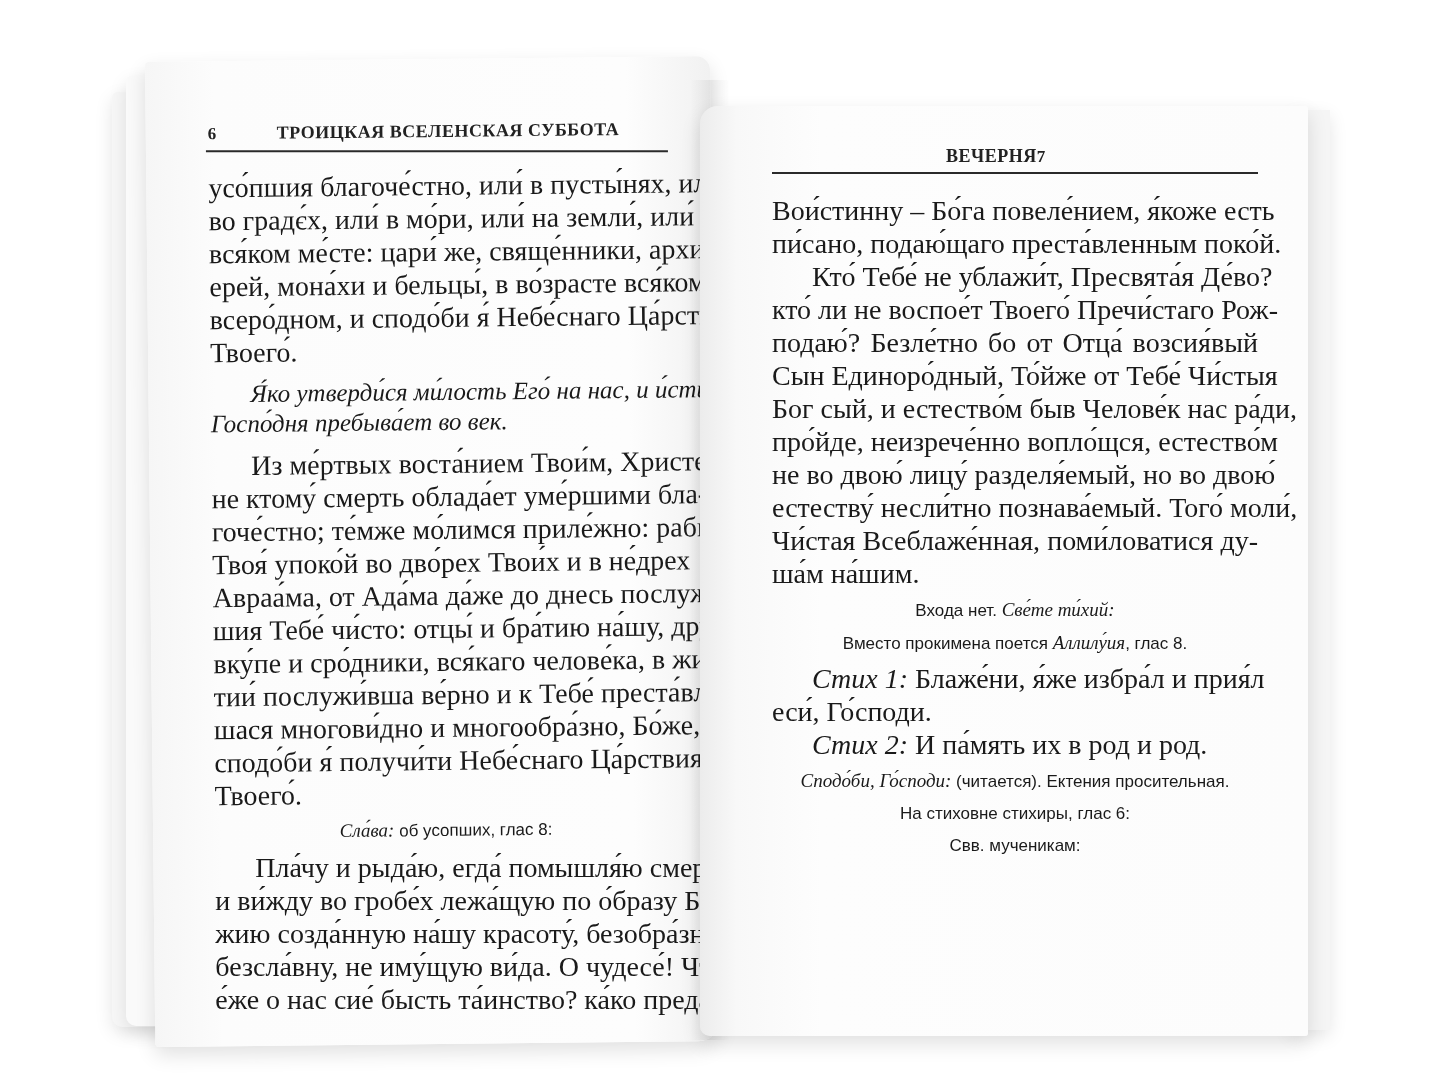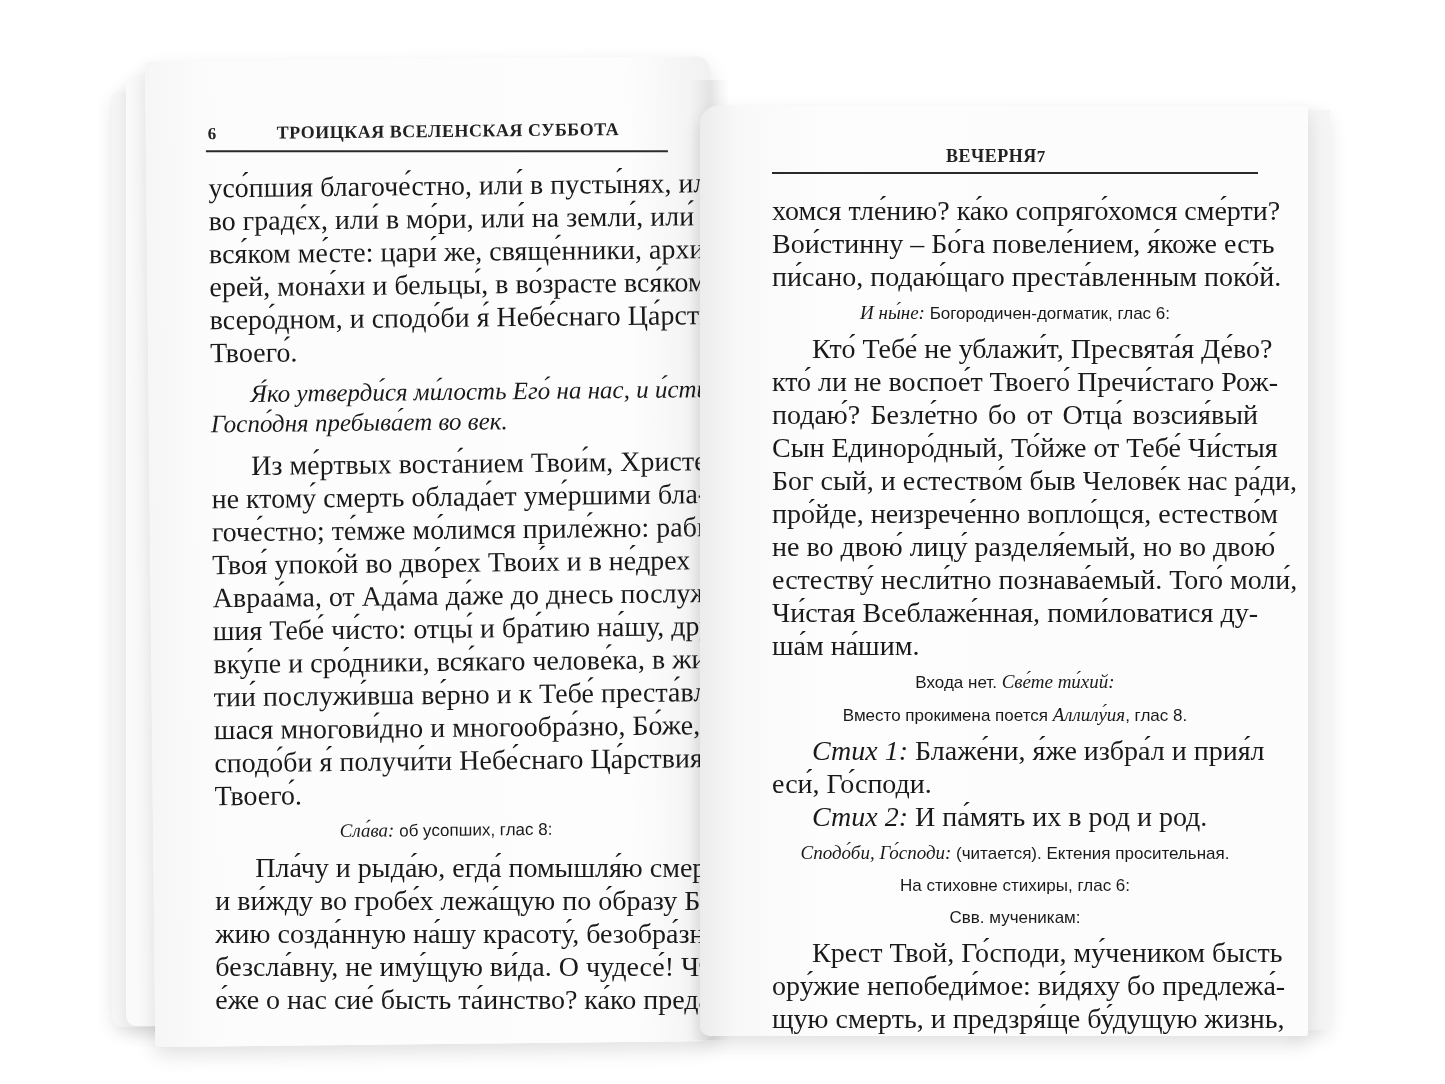--- a/index.html
+++ b/index.html
@@ -119,26 +119,22 @@
 
   <div class="page right">
     <div class="running-head" style="left:72px; top:40px; width:486px; ">
       <span class="title" style="margin-left:174px;">ВЕЧЕРНЯ</span>
       <span class="folio">7</span>
     </div>
     <div class="rule" style="left:72px; top:66px; width:486px;"></div>
 
     <div class="text-block" style="left:72px; top:88px; width:486px;">
       <div>
-        <span class="line">хомся тле́нию? ка́ко сопряго́хомся сме́рти?</span>
         <span class="line">Вои́стинну – Бо́га повеле́нием, я́коже есть</span>
         <span class="line last">пи́сано, подаю́щаго преста́вленным поко́й.</span>
-      </div>
-      <div class="rubric">
-        <i>И ны́не:</i><span> Богородичен-догматик, глас 6:</span>
       </div>
       <div>
         <span class="line indent">Кто́ Тебе́ не ублажи́т, Пресвята́я Де́во?</span>
         <span class="line">кто́ ли не воспое́т Твоего́ Пречи́стаго Рож-</span>
         <span class="line">подаю́? Безле́тно бо от Отца́ возсия́вый</span>
         <span class="line">Сын Единоро́дный, То́йже от Тебе́ Чи́стыя</span>
         <span class="line">Бог сый, и естество́м быв Челове́к нас ра́ди,</span>
         <span class="line">про́йде, неизрече́нно вопло́щся, естество́м</span>
         <span class="line">не во двою́ лицу́ разделя́емый, но во двою́</span>
         <span class="line">естеству́ несли́тно познава́емый. Того́ моли́,</span>
@@ -156,20 +152,15 @@
         <span class="line last">еси́, Го́споди.</span>
       </div>
       <div>
         <span class="line indent last"><i class="verse-label">Стих 2:</i><span> И па́мять их в род и род.</span></span>
       </div>
       <div class="rubric">
         <i>Сподо́би, Го́споди:</i><span> (читается). Ектения просительная.</span>
       </div>
       <div class="rubric">На стиховне стихиры, глас 6:</div>
       <div class="rubric">Свв. мученикам:</div>
-      <div>
-        <span class="line indent">Крест Твой, Го́споди, му́чеником бысть</span>
-        <span class="line">ору́жие непобеди́мое: ви́дяху бо предлежа́-</span>
-        <span class="line">щую смерть, и предзря́ще бу́дущую жизнь,</span>
-      </div>
     </div>
   </div>
 </div>
 
 </body></html>

